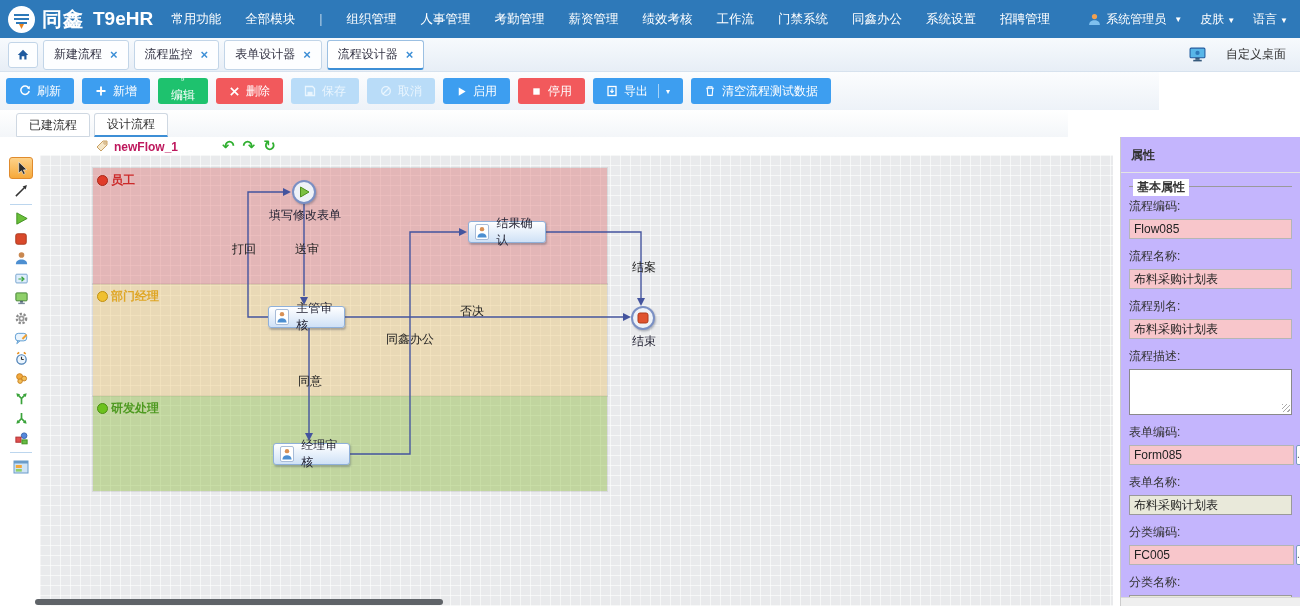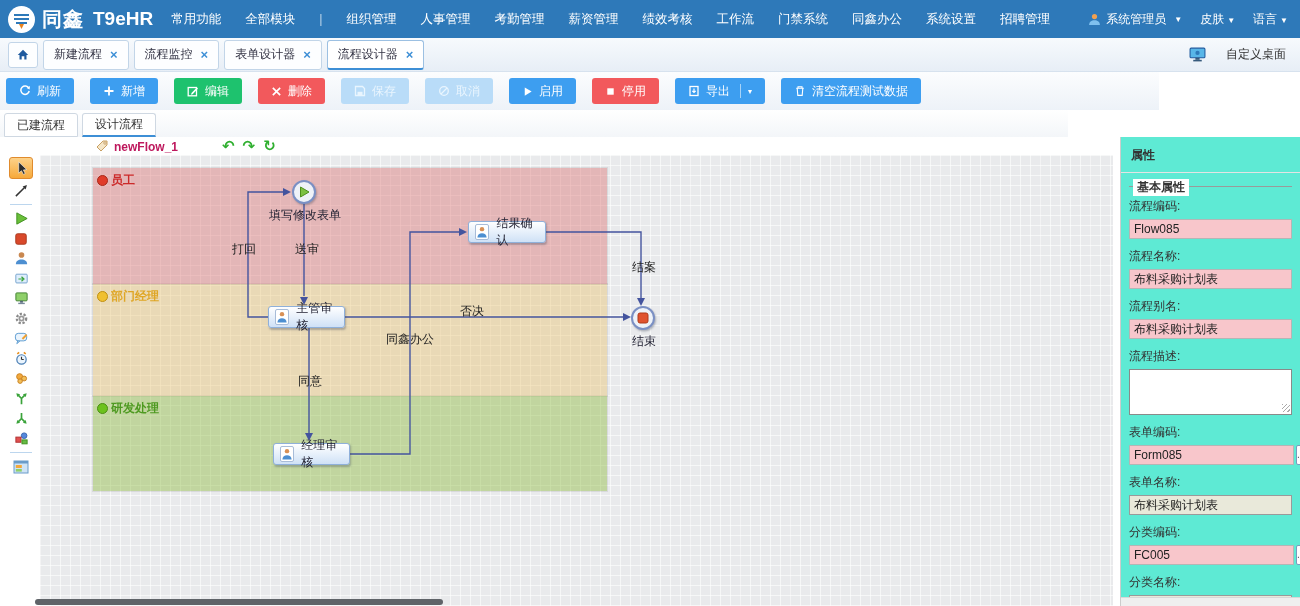--- a/index.html
+++ b/index.html
@@ -21,31 +21,31 @@
 
 
 .tabbar{position:absolute;left:0;top:38px;width:1300px;height:34px;background:linear-gradient(#f7fafd,#e7eef6);border-bottom:1px solid #d7e2ee;display:flex;align-items:center;gap:5px;padding-left:8px;}
 .home-tab{width:30px;height:26px;background:#fdfeff;border:1px solid #c2d5e8;border-radius:3px;display:flex;align-items:center;justify-content:center;}
 .tab{height:30px;background:#fdfeff;border:1px solid #c2d5e8;border-radius:3px;display:flex;align-items:center;gap:8px;padding:0 10px;font-size:12px;color:#334;cursor:pointer;}
 .tab.active{background:#fff;border-color:#9cc0e2;border-bottom:2px solid #3d8fd6;}
 .tclose{color:#3d8fd6;font-size:13px;font-weight:bold;line-height:1;}
 .desktop-link{margin-left:auto;display:flex;gap:20px;align-items:center;padding-right:14px;font-size:12px;color:#333;}
 
 
-.toolbar{position:absolute;left:0;top:72px;width:1159px;height:38px;background:linear-gradient(#fcfdfe,#edf2f8);display:flex;align-items:center;gap:16px;padding-left:6px;}
+.toolbar{position:absolute;left:0;top:72px;width:1159px;height:38px;background:linear-gradient(#fcfdfe,#edf2f8);display:flex;align-items:center;gap:8px;padding-left:6px;}
 .tbtn{height:26px;border:none;border-radius:3px;color:#fff;font-size:12px;display:flex;align-items:center;gap:6px;padding:0 13px;cursor:pointer;}
 .tbtn.blue{background:#3d9ef0;}
-.tbtn.green{background:#1ec26e;}
+.tbtn.green{background:#1ec26e;flex-direction:column;}
 .tbtn.red{background:#f2595c;}
 .tbtn.disabled{background:#b9dcf8;color:#e9f5fe;}
 .split{width:1px;height:14px;background:rgba(255,255,255,.55);margin:0 1px 0 4px;}
 .caret-sm{font-size:8px;}
 
 
-.subtabs{position:absolute;left:0;top:110px;width:1068px;height:27px;background:linear-gradient(#ffffff,#f3f6f9);display:flex;align-items:flex-end;gap:4px;padding-left:4px;}
+.subtabs{position:absolute;left:0;top:110px;width:1068px;height:27px;background:linear-gradient(#ffffff,#f3f6f9);display:flex;align-items:flex-end;gap:4px;padding-left:16px;}
 .stab{height:24px;padding:0 12px;display:flex;align-items:center;font-size:12px;color:#333;background:#fff;border:1px solid #cfd8e2;border-radius:3px 3px 0 0;cursor:pointer;}
 .stab.active{border-bottom:2px solid #3d8fd6;}
 
 
 .designer{position:absolute;left:0;top:137px;width:1120px;height:469px;background:#fff;}
 .tag-icon{position:absolute;left:95px;top:2px;}
 .flow-name{position:absolute;left:114px;top:3px;color:#be185d;font-weight:bold;font-size:12px;}
 .hist-icons{position:absolute;left:222px;top:0;display:flex;gap:8px;}
 .hist-icons span{color:#2faf2f;font-weight:bold;font-size:15px;line-height:17px;cursor:pointer;}
 
@@ -88,21 +88,21 @@
 .elabel{position:absolute;font-size:12px;color:#222;white-space:nowrap;}
 #e0{left:192px;top:86px;}
 #e1{left:255px;top:86px;}
 #e2{left:420px;top:148px;}
 #e3{left:258px;top:218px;}
 #e4{left:346px;top:176px;}
 #e5{left:592px;top:104px;}
 .hscroll{position:absolute;left:35px;top:599px;width:408px;height:6px;background:#5f6368;border-radius:3px;cursor:pointer;}
 
 
-.props{position:absolute;left:1120px;top:137px;width:180px;height:469px;background:#5eead4;border-left:1px solid #ccc;font-size:12px;color:#333;}
+.props{position:absolute;left:1120px;top:137px;width:180px;height:469px;background:#c4b5fd;border-left:1px solid #ccc;font-size:12px;color:#333;}
 .props-title{padding:10px 10px 8px;font-weight:bold;border-bottom:1px solid #e4e4e4;}
 .fieldset{margin:13px 8px 0;border-top:1px solid #9a9a9a;position:relative;}
 .fieldset .legend{position:absolute;top:-8px;left:4px;background:#fff;padding:0 4px;font-weight:bold;}
 .fields{padding:2px 8px 0;}
 .flabel{margin:9px 0 4px;}
 .pinput{display:block;width:100%;height:20px;background:#f8c6cb;border:1px solid #b5b5b5;font-size:12px;padding:0 4px;color:#222;}
 .rinput{background:#e9e9da;border:1px solid #9a9a9a;}
 .ta-wrap{position:relative;}
 .dinput{display:block;width:100%;height:46px;border:1px solid #8a8a8a;background:#fff;resize:none;font-size:12px;padding:2px 4px;}
 .ta-corner{position:absolute;right:2px;bottom:3px;width:8px;height:8px;background:repeating-linear-gradient(135deg,#aaa 0 1px,transparent 1px 3px);}

